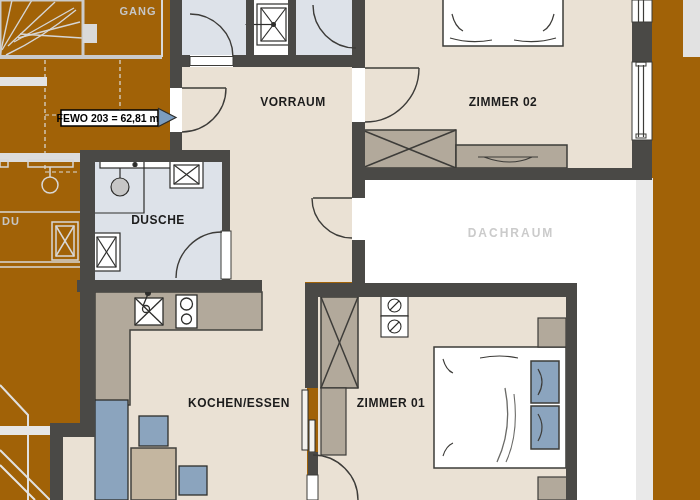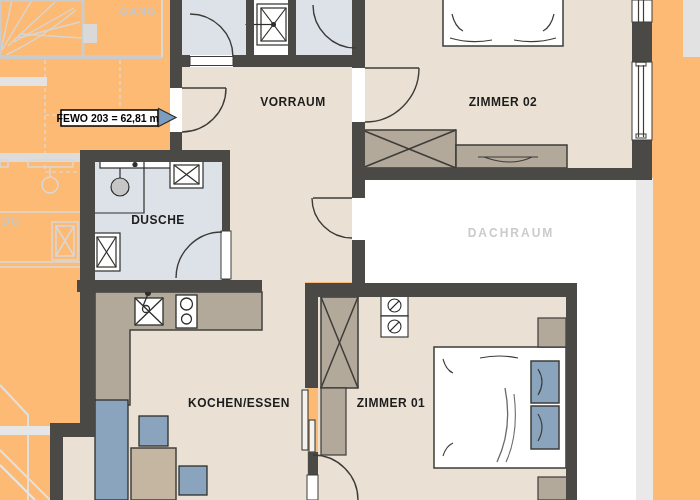--- a/index.html
+++ b/index.html
@@ -1,16 +1,16 @@
 <!DOCTYPE html>
 <html><head>
 <meta charset="utf-8">
 <style>
   html,body{margin:0;padding:0;background:#ffffff;}
-  #stage{position:relative;width:700px;height:500px;overflow:hidden;background:#fdba74;
+  #stage{position:relative;width:700px;height:500px;overflow:hidden;background:#a16207;
          font-family:"Liberation Sans",sans-serif;}
   svg{display:block;}
   text{font-family:"Liberation Sans",sans-serif;font-weight:bold;}
   .room-label{font-size:12px;fill:#1c1c1c;letter-spacing:.5px;}
   .faded-label{font-size:11px;fill:#c6c6c6;letter-spacing:1px;}
   .dach-label{font-size:12px;fill:#cbcbcb;letter-spacing:2px;}
   .fewo-label{font-size:10.5px;fill:#000;}
 </style>
 </head>
 <body>

